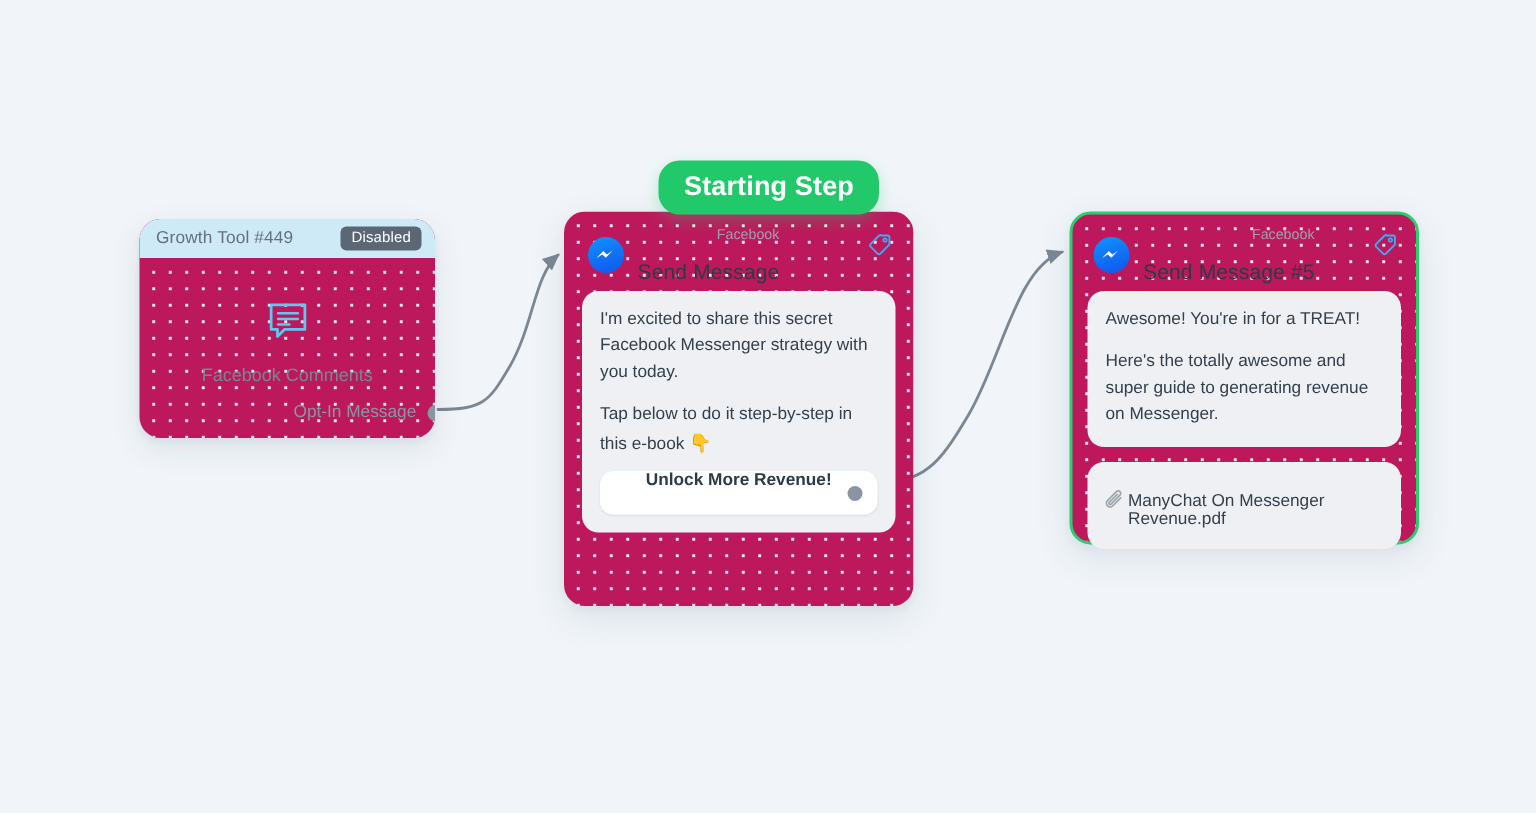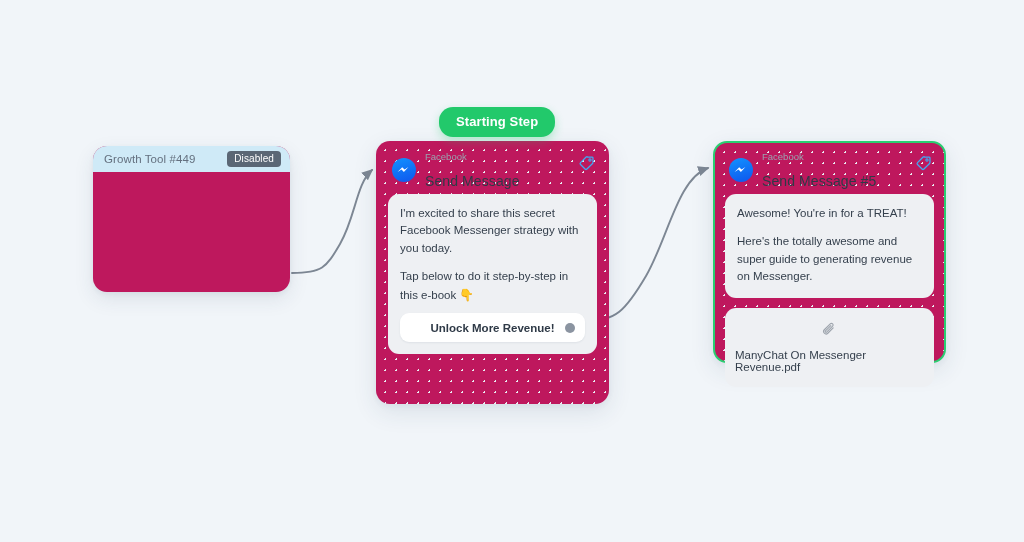--- a/index.html
+++ b/index.html
@@ -127,21 +127,21 @@
   }
 
   
   #starting-step {
     position: absolute;
     left: 439px;
     top: 107px;
     z-index: 5;
     background: #22c96b;
     color: #ffffff;
-    font-size: 13px;
+    font-size: 18px;
     font-weight: bold;
     padding: 7px 17px 8px;
     border-radius: 14px;
     box-shadow: 0 4px 10px rgba(34, 201, 107, 0.30);
     letter-spacing: .1px;
   }
 
   
   .msg-node {
     box-shadow: 0 8px 24px rgba(40, 60, 90, 0.11),
@@ -178,20 +178,21 @@
     flex: 0 0 24px;
     margin-right: 9px;
   }
 
   .msg-head-text { display: flex; flex-direction: column; line-height: 1.05; }
 
   .msg-sub {
     font-size: 9.5px;
     color: #9aa3af;
     margin-bottom: 12px;
+    text-align: right;
   }
 
   .msg-title {
     font-size: 14px;
     color: #2f3a47;
     font-weight: normal;
     letter-spacing: .1px;
   }
 
   .tag-icon {
@@ -230,21 +231,20 @@
   .emoji { font-size: 12px; }
 
   
   .qr-btn {
     position: relative;
     background: #ffffff;
     border-radius: 9px;
     height: 29px;
     margin-top: 9px;
     display: flex;
-    align-items: center;
     justify-content: center;
     box-shadow: 0 1px 2px rgba(40,60,90,.08);
   }
 
   .qr-label {
     font-size: 11.5px;
     color: #2f3a47;
     font-weight: bold;
   }
 
@@ -265,21 +265,21 @@
     border: 1.3px solid #9aa3af;
   }
 
   
   .attach {
     background: #eef0f3;
     border-radius: 11px;
     margin-top: 10px;
     padding: 13px 10px 14px;
     display: flex;
-    flex-direction: column;
+    flex-direction: row;
     align-items: center;
   }
 
   .clip-icon { width: 17px; height: 17px; opacity: .55; }
 
   .attach-name {
     margin-top: 7px;
     font-size: 11.5px;
     color: #343f4c;
   }
@@ -302,20 +302,37 @@
   </svg>
 
   <div id="starting-step">Starting Step</div>
 
   <div class="node" id="node-growth">
     <div class="gt-head">
       <span class="gt-title">Growth Tool #449</span>
       <span class="gt-badge">Disabled</span>
     </div>
 
+    <div class="gt-body dotgrid">
+      <span>
+        <svg class="gt-icon" viewBox="0 0 32 32" fill="none">
+          <path d="M4 4.5h24v17.5H13.5L8.5 27v-5H4z" stroke="#5ec8f0" stroke-width="2" stroke-linejoin="round"></path>
+          <line x1="9" y1="10.5" x2="23" y2="10.5" stroke="#5ec8f0" stroke-width="1.8" stroke-linecap="round"></line>
+          <line x1="9" y1="14.5" x2="23" y2="14.5" stroke="#5ec8f0" stroke-width="1.8" stroke-linecap="round"></line>
+          <line x1="9" y1="18.5" x2="17" y2="18.5" stroke="#5ec8f0" stroke-width="1.8" stroke-linecap="round"></line>
+        </svg>
+      </span>
+
+      <span class="gt-label">Facebook Comments</span>
+
+      <div class="gt-port-row">
+        <span class="gt-port-label">Opt-In Message</span>
+        <span class="port-dot"></span>
+      </div>
+    </div>
   </div>
 
   <div class="node msg-node dotgrid" id="node-send">
     <div class="msg-head">
       <span class="fb-icon">
         <svg viewBox="0 0 24 24" width="24" height="24">
           <defs>
             <linearGradient id="mg1" x1="0" y1="0" x2="0.3" y2="1">
               <stop offset="0%" stop-color="#1292ff"></stop>
               <stop offset="100%" stop-color="#0f5ff0"></stop>

